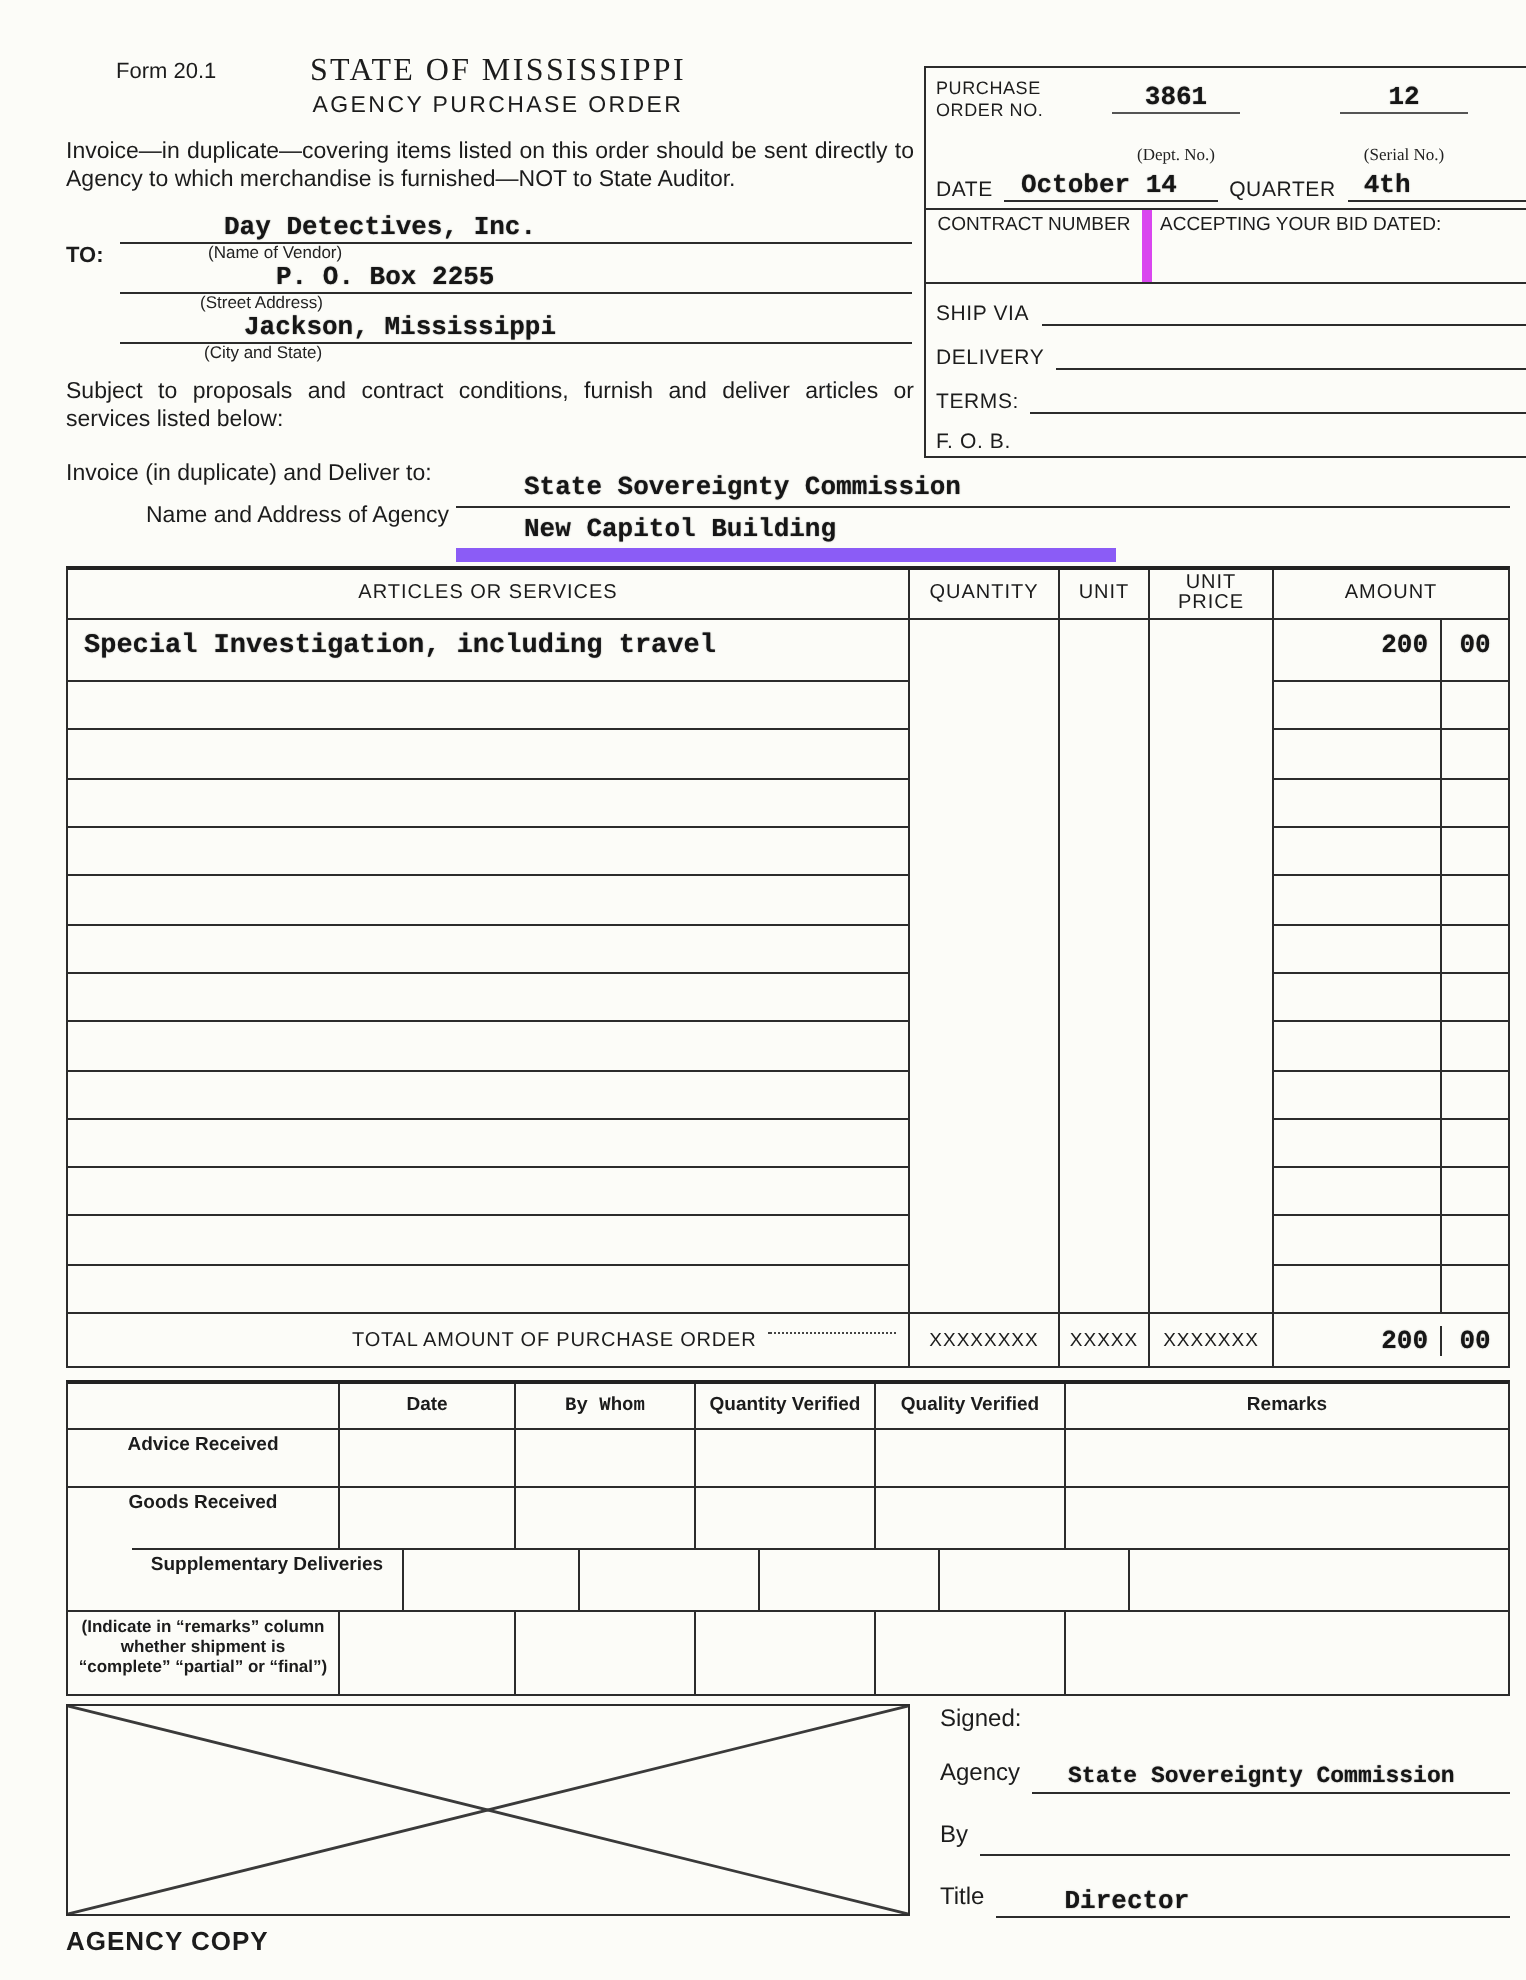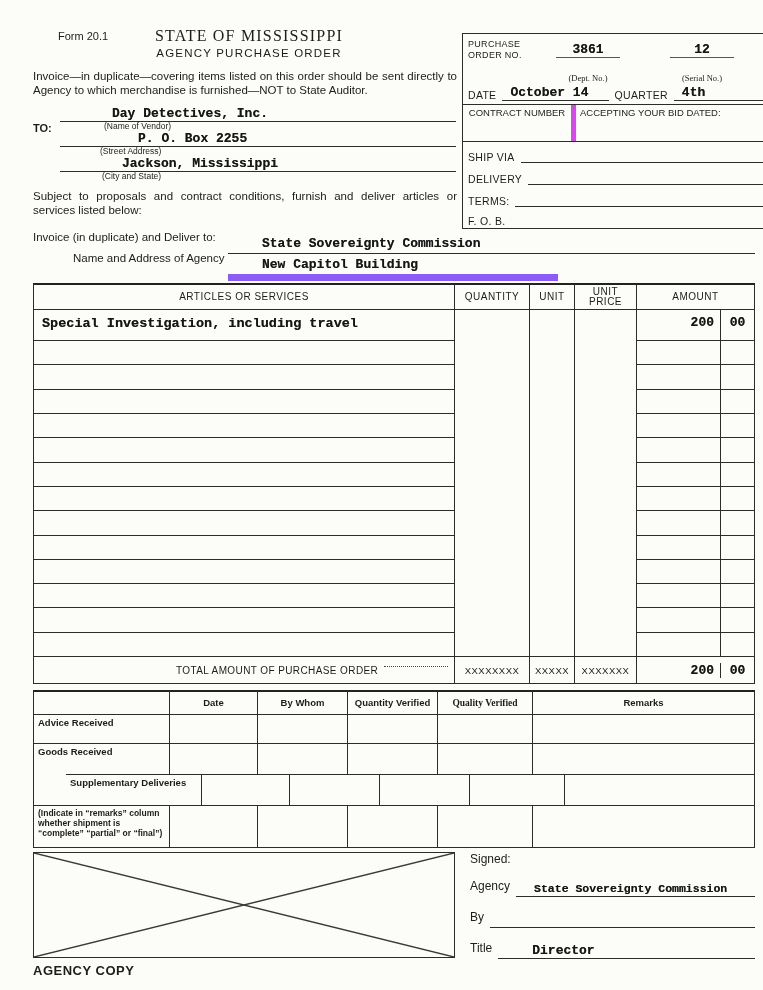--- a/index.html
+++ b/index.html
@@ -68,25 +68,25 @@
   .leader{flex:1;border-bottom:1px dotted #444;margin:0 6px 7px 6px;}
   .xxx{font-size:9.5px;letter-spacing:.5px;}
   .it-total .adol,.it-total .acent{font-size:13px;display:flex;align-items:center;}
   .it-total .adol{justify-content:flex-end;}
   .it-total .acent{justify-content:center;}
   
   .vtable{left:33px;top:690px;width:722px;height:158px;border:1px solid #2c2c2c;border-top:2px solid #222;box-sizing:border-box;display:flex;flex-direction:column;}
   .vrow{display:flex;}
   .vrow + .vrow{border-top:1px solid #2c2c2c;}
   .vc{box-sizing:border-box;border-left:1px solid #2c2c2c;}
-  .vc.c0{width:135px;border-left:none;padding:2px 4px;}
+  .vc.c0{width:135px;border-left:none;padding:2px 4px;text-align:center;}
   .vc.c1{width:88px;}
-  .vc.c2{width:90px;}
+  .vc.c2{width:90px;font-family:Liberation Mono, monospace;}
   .vc.c3{width:90px;}
-  .vc.c4{width:95px;font-family:Liberation Serif, serif;}
+  .vc.c4{width:95px;}
   .vc.c5{flex:1;}
   .vrow.vh{height:22px;}
   .vrow.vh .vc{display:flex;align-items:center;justify-content:center;font-size:9.5px;font-weight:bold;text-align:center;line-height:10px;}
   .vrow.r1{height:28px;}
   .vrow.r2{height:30px;}
   .vrow.r3{height:30px;margin-left:32px;}
   .vrow.r4{flex:1;}
   .vlabel{font-size:9.5px;font-weight:bold;line-height:11px;}
   .vnote{font-size:8.5px;font-weight:bold;line-height:10px;}
   

